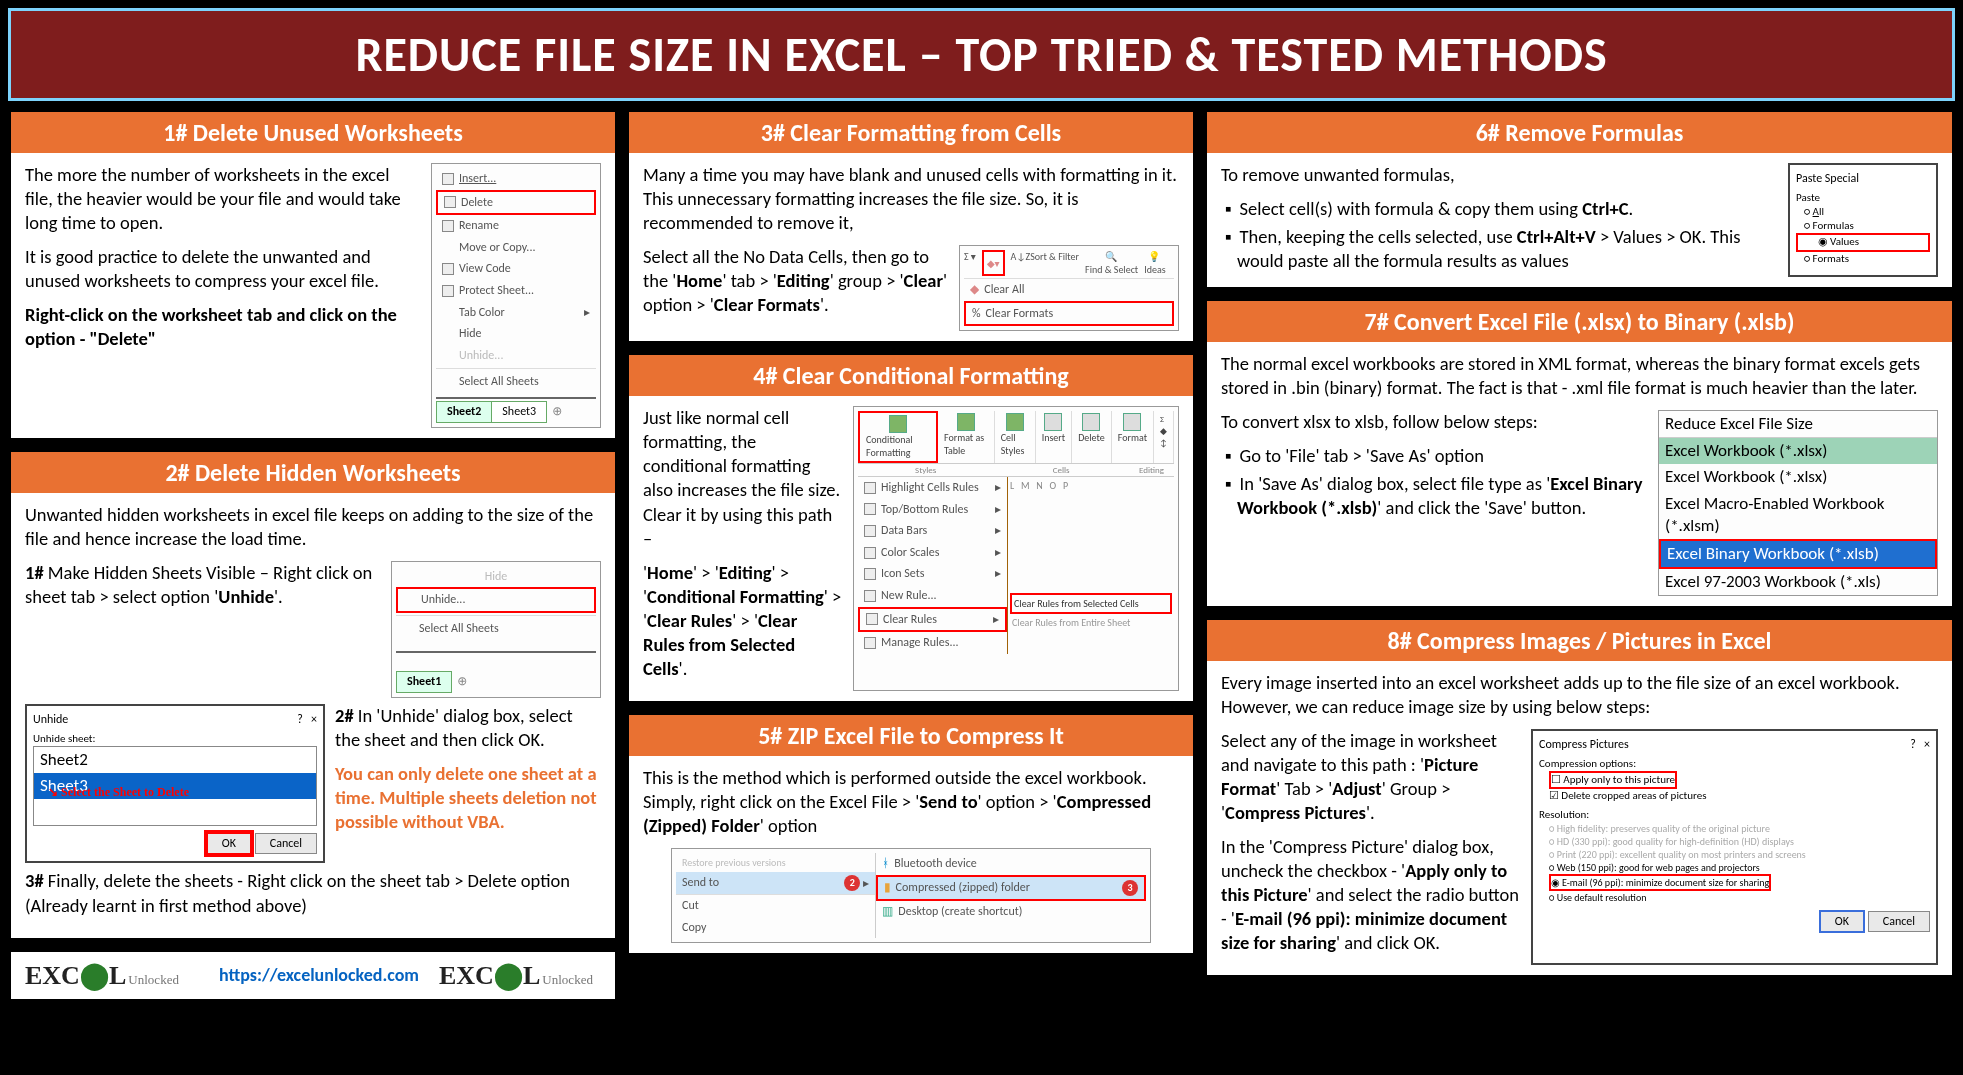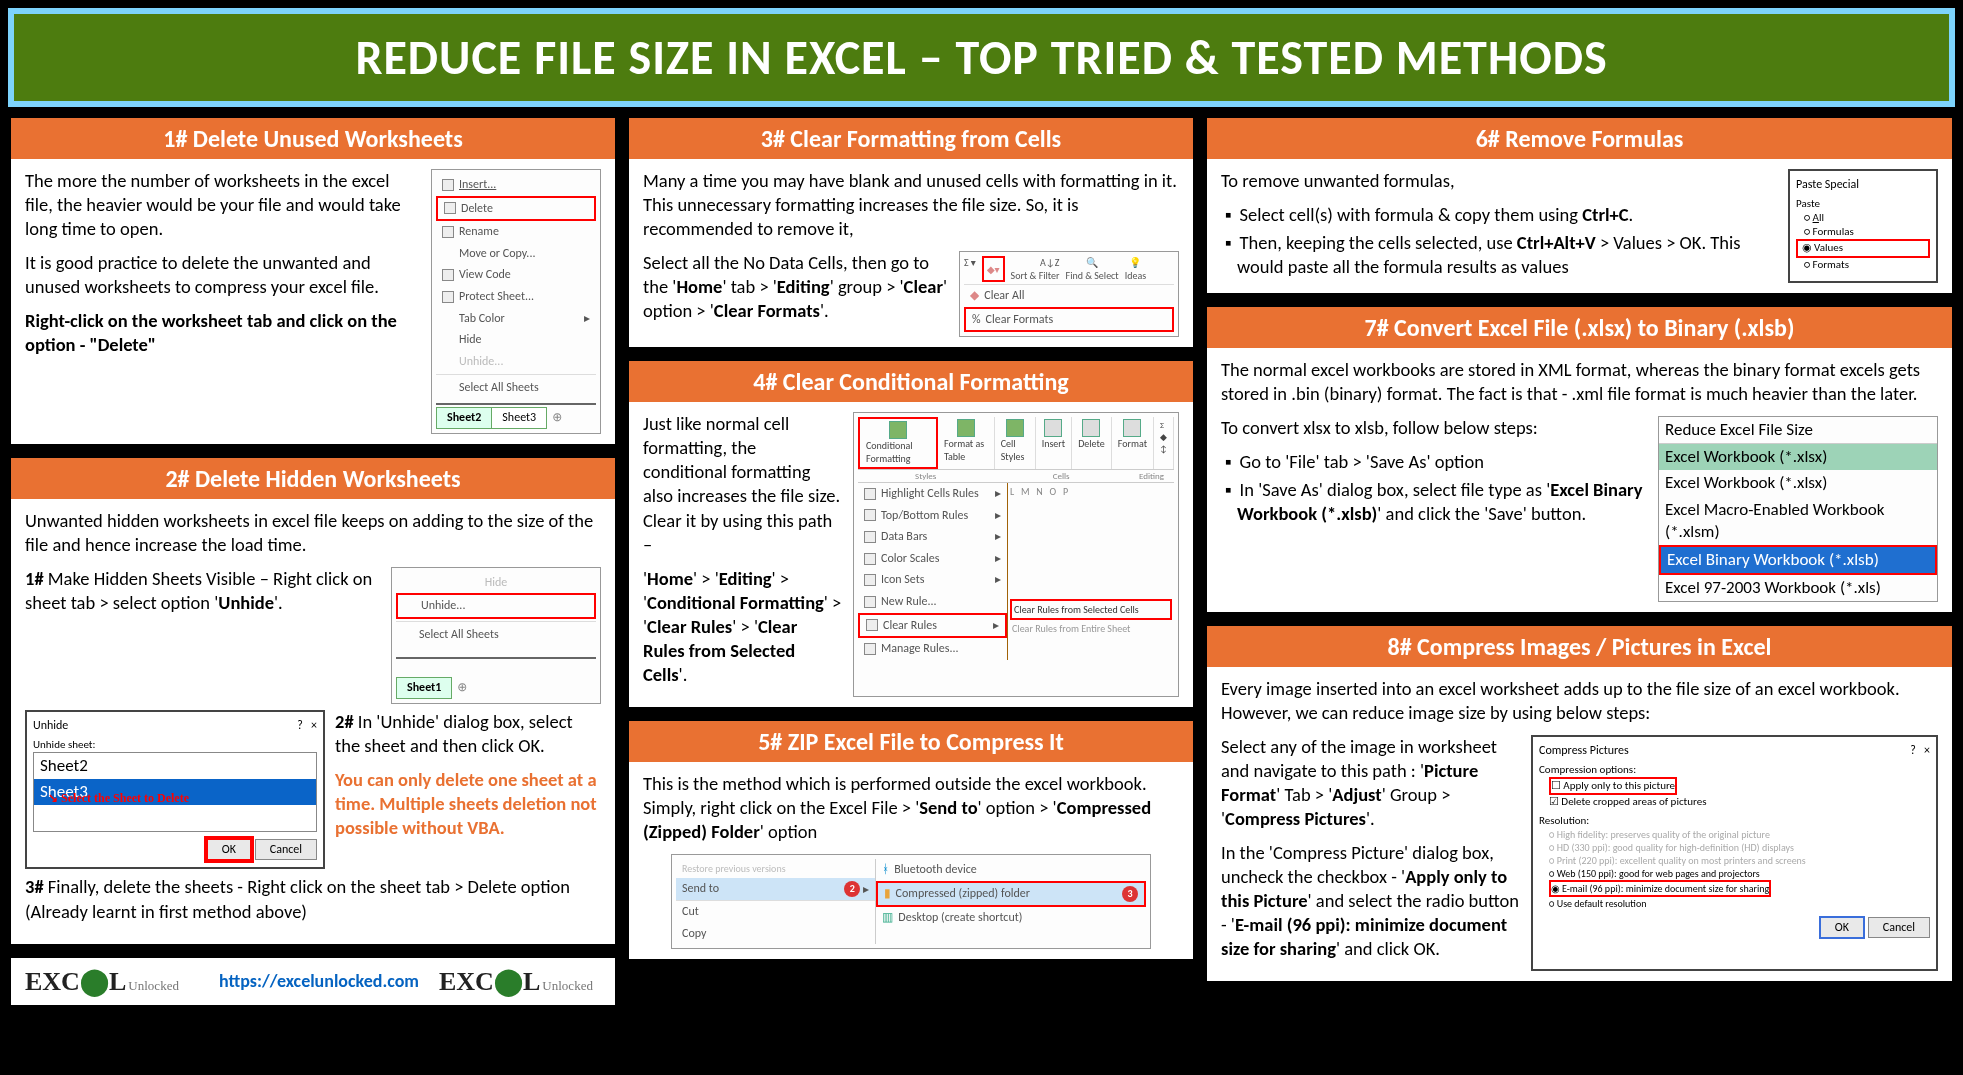--- a/index.html
+++ b/index.html
@@ -6,27 +6,27 @@
   body {
     font-family: Calibri, "Segoe UI", Arial, sans-serif;
     background: #000;
     width: 1963px;
     height: 1075px;
     padding: 8px;
     font-size: 18px;
     color: #000;
   }
   .main-title {
-    background: #4d7c0f;
+    background: #7f1d1d;
     color: #fff;
     font-size: 48px;
     font-weight: bold;
     text-align: center;
     padding: 14px 0;
-    border: 6px solid #7dd3fc;
+    border: 3px solid #7dd3fc;
     letter-spacing: 1px;
   }
   .columns {
     display: flex;
     gap: 8px;
     margin-top: 8px;
   }
   .col { display: flex; flex-direction: column; gap: 8px; }
   .col1 { width: 610px; }
   .col2 { width: 570px; }
@@ -226,21 +226,21 @@
       <div class="card-body">
         <p>Many a time you may have blank and unused cells with formatting in it. This unnecessary formatting increases the file size. So, it is recommended to remove it,</p>
         <div class="flex-row">
           <p style="flex:1"><span>Select all the No Data Cells, then go to the '</span><b>Home</b><span>' tab &gt; '</span><b>Editing</b><span>' group &gt; '</span><b>Clear</b><span>' option &gt; '</span><b>Clear Formats</b><span>'.</span></p>
           <div class="shot" style="width:220px">
             <div style="display:flex;gap:6px;border-bottom:1px solid #ddd;padding-bottom:2px;font-size:10px;color:#555">
               <span>Σ ▾</span>
               <div class="redbox" style="padding:1px 3px;display:flex;align-items:center;gap:2px">
                   <span style="color:#d88">◆▾</span>
                 </div>
-              <span style="display:flex;flex-direction:column;align-items:flex-end">
+              <span style="display:flex;align-items:flex-start">
                   <span>A↓Z</span>
                   <span>Sort &amp; Filter</span>
                 </span>
               <span style="display:flex;flex-direction:column;align-items:center">
                   <span>🔍</span>
                   <span>Find &amp; Select</span>
                 </span>
               <span style="display:flex;flex-direction:column;align-items:center">
                   <span>💡</span>
                   <span>Ideas</span>
@@ -401,21 +401,21 @@
             <ul class="sq">
               <li><span>Select cell(s) with formula &amp; copy them using </span><b>Ctrl+C</b><span>.</span></li>
               <li><span>Then, keeping the cells selected, use </span><b>Ctrl+Alt+V</b><span> &gt; Values &gt; OK. This would paste all the formula results as values</span></li>
             </ul>
           </div>
           <div class="dlg" style="width:150px;background:#fff;border:2px solid #444">
             <div style="font-size:12px;margin-bottom:4px">Paste Special</div>
             <div style="font-size:11px">Paste</div>
             <div class="radio" style="font-size:11px;padding-left:8px"><u>A</u>ll</div>
             <div class="radio" style="font-size:11px;padding-left:8px">Formulas</div>
-            <div class="radio sel redbox" style="font-size:11px;padding-left:4px">Values</div>
+            <div class="radio sel redbox" style="font-size:11px;padding-left:20px">Values</div>
             <div class="radio" style="font-size:11px;padding-left:8px">Formats</div>
           </div>
         </div>
       </div>
     </div>
 
     <div class="card">
       <div class="card-title">7# Convert Excel File (.xlsx) to Binary (.xlsb)</div>
       <div class="card-body">
         <p>The normal excel workbooks are stored in XML format, whereas the binary format excels gets stored in .bin (binary) format. The fact is that - .xml file format is much heavier than the later.</p>

